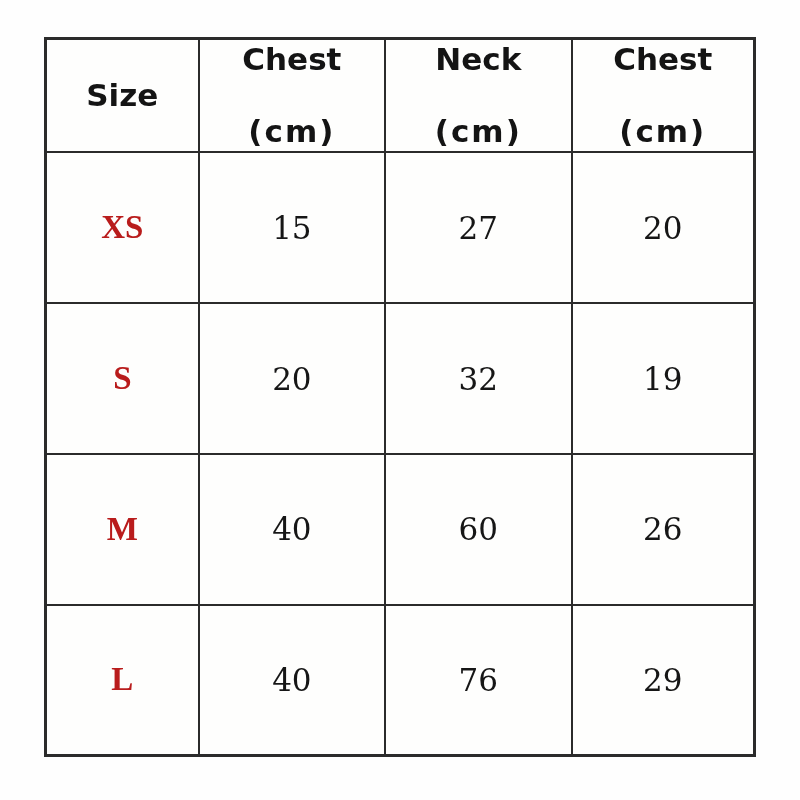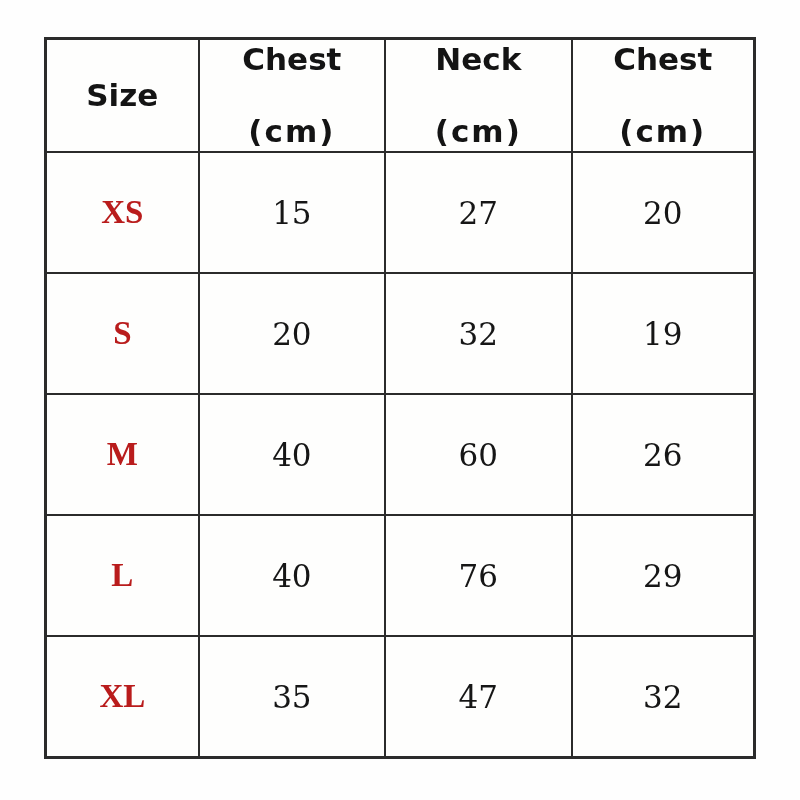--- a/index.html
+++ b/index.html
@@ -111,21 +111,15 @@
         <td class="num-cell">40</td>
         <td class="num-cell">60</td>
         <td class="num-cell">26</td>
       </tr>
       <tr>
         <td class="size-cell">L</td>
         <td class="num-cell">40</td>
         <td class="num-cell">76</td>
         <td class="num-cell">29</td>
       </tr>
-      <tr>
-        <td class="size-cell">XL</td>
-        <td class="num-cell">35</td>
-        <td class="num-cell">47</td>
-        <td class="num-cell">32</td>
-      </tr>
     </tbody>
   </table>
 </div>
 
 </body></html>

